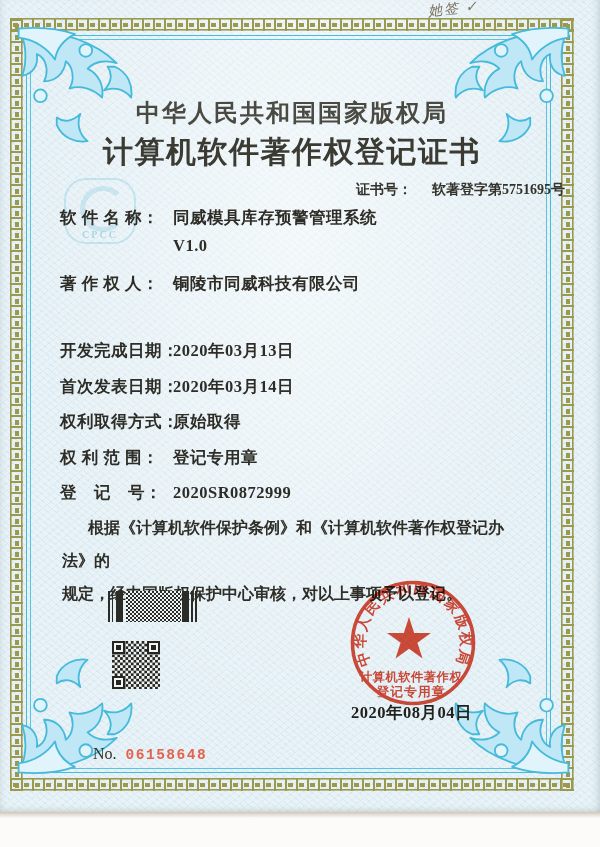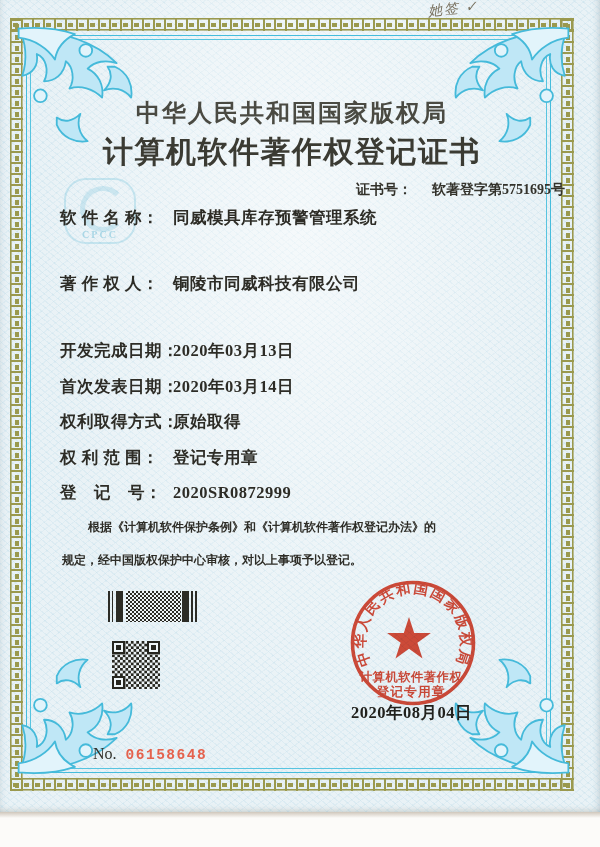--- a/index.html
+++ b/index.html
@@ -70,21 +70,21 @@
   .certno{position:absolute;left:356px;top:181px;display:flex;gap:20px;
     font-size:14px;font-weight:bold;color:#33322b;z-index:3;}
 
   .fields{position:absolute;left:60px;top:0;width:480px;z-index:3;}
   .frow{position:absolute;left:0;font-size:16.5px;font-weight:bold;color:#2d2c26;white-space:nowrap;}
   .frow .lab{display:inline-block;width:113px;letter-spacing:.5px;}
   .frow .val{letter-spacing:.5px;}
   .frow .val2{margin-left:113px;margin-top:7px;letter-spacing:.5px;}
   .r0{top:207px}.r1{top:273px}.r2{top:340px}.r3{top:376px}.r4{top:411px}.r5{top:447px}.r6{top:482px}
 
-  .statement{position:absolute;left:62px;top:511px;width:452px;font-size:12px;font-weight:bold;
+  .statement{position:absolute;left:62px;top:511px;width:452px;font-size:16px;font-weight:bold;
     color:#2e2d27;line-height:33px;z-index:3;}
   .statement .ln1{text-indent:26px;}
 
   
   .barcode{position:absolute;left:108px;top:591px;width:92px;height:31px;display:flex;z-index:3;}
   .bc-side{height:100%;}
   .bc-l{width:18px;background:linear-gradient(90deg,#2c2c26 0 2px,rgba(0,0,0,0) 2px 4px,
       #2c2c26 4px 5.5px,rgba(0,0,0,0) 5.5px 8px,#2c2c26 8px 15px,rgba(0,0,0,0) 15px 18px);}
   .bc-m{flex:1;background:repeating-conic-gradient(#2c2c26 0 25%, #eef5f8 0 50%);background-size:4px 4px;}
   .bc-r{width:19px;background:linear-gradient(90deg,rgba(0,0,0,0) 0 1px,#2c2c26 1px 8px,
@@ -174,20 +174,21 @@
     <div class="cert-title">计算机软件著作权登记证书</div>
 
     <div class="certno">
       <span>证书号：</span>
       <span>软著登字第5751695号</span>
     </div>
 
     <div class="fields">
       <div class="frow r0">
         <span class="lab">软 件 名 称：</span><span class="val">同威模具库存预警管理系统</span>
+        <div class="val2">V1.0</div>
       </div>
       <div class="frow r1">
         <span class="lab">著 作 权 人：</span><span class="val">铜陵市同威科技有限公司</span>
       </div>
       <div class="frow r2">
         <span class="lab">开发完成日期：</span><span class="val">2020年03月13日</span>
       </div>
       <div class="frow r3">
         <span class="lab">首次发表日期：</span><span class="val">2020年03月14日</span>
       </div>

